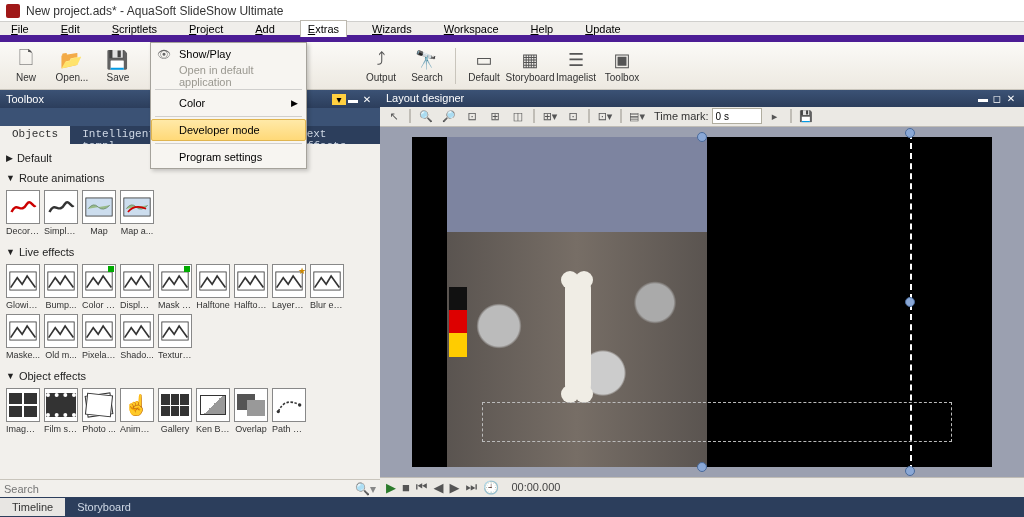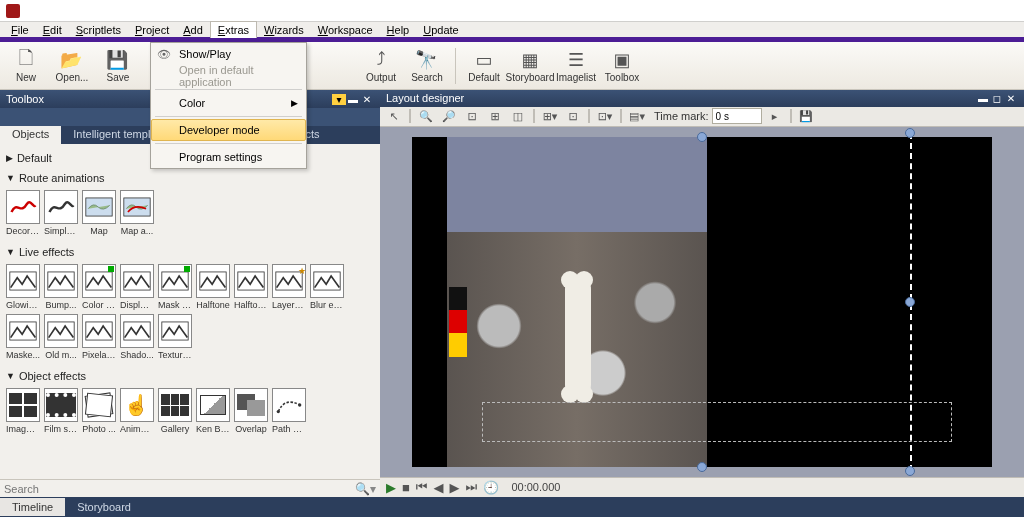--- a/index.html
+++ b/index.html
@@ -1,20 +1,20 @@
 <!DOCTYPE html>
 <html><head>
 <meta charset="utf-8">
 <style>
 *{box-sizing:border-box;margin:0;padding:0;font-family:"Segoe UI",Tahoma,sans-serif;font-size:11px;}
 body{background:#e8e6e3;width:1024px;height:517px;overflow:hidden;}
 .titlebar{height:22px;background:#fff;display:flex;align-items:center;padding:0 6px;gap:6px;border-bottom:1px solid #d0cfcd;}
 .titlebar .app-icon{width:14px;height:14px;background:#a01818;border-radius:2px;}
 .titlebar .title{font-size:12px;color:#333;}
-.menubar{height:20px;background:#f0eeeb;display:flex;align-items:center;padding:0 4px;border-bottom:5px solid #4c1d95;}
+.menubar{height:20px;background:#f0eeeb;display:flex;align-items:center;padding:0 4px;border-bottom:7px solid #4c1d95;gap:18px;}
 .menubar .m{padding:2px 7px;cursor:default;}
 .menubar .m.active{background:#fff;border:1px solid #bdb9b0;border-bottom:none;}
 .menubar .m u{text-decoration:underline;}
 .toolbar{height:48px;background:linear-gradient(#fbfaf7,#ede9e1);border-bottom:1px solid #c9c5bc;display:flex;align-items:center;padding:0 4px;gap:2px;position:relative;}
 .tool{display:flex;flex-direction:column;align-items:center;justify-content:center;width:44px;height:44px;cursor:pointer;}
 .tool .ti{width:22px;height:22px;display:flex;align-items:center;justify-content:center;font-size:18px;color:#555;}
 .tool .tl{font-size:10px;color:#333;margin-top:1px;}
 .tool.sep{width:1px;background:#c9c5bc;margin:4px 4px;height:36px;}
 .dropdown{position:absolute;top:0;left:150px;width:157px;background:#f7f5f1;border:1px solid #a5a29b;box-shadow:2px 2px 4px rgba(0,0,0,.2);z-index:100;}
 .dd-item{height:22px;display:flex;align-items:center;padding:0 8px 0 28px;position:relative;cursor:default;}
@@ -24,21 +24,21 @@
 .dd-item .arr{margin-left:auto;font-size:9px;}
 .dd-item.sep{height:1px;background:#d0cfcd;margin:2px 4px;padding:0;}
 .main{display:flex;height:407px;}
 .left{width:380px;display:flex;flex-direction:column;background:#f2f0ec;}
 .panel-hdr{height:18px;background:linear-gradient(#3b5275,#2c3e5c);color:#fff;display:flex;align-items:center;padding:0 6px;font-size:11px;}
 .panel-hdr .spacer{flex:1;}
 .panel-hdr .wctl{width:14px;text-align:center;cursor:pointer;font-size:10px;}
 .tabs{height:18px;display:flex;background:#3b5275;}
 .tabs .tab{padding:2px 12px;color:#cfd8e5;font-size:11px;cursor:pointer;margin-top:20px;}
 .tabs2{height:18px;display:flex;background:#2c3e5c;}
-.tabs2 .tab2{padding:2px 12px;color:#cfd8e5;font-size:11px;cursor:pointer;}
+.tabs2 .tab2{padding:2px 12px;color:#cfd8e5;font-size:11px;cursor:pointer;font-family:Liberation Mono, monospace;}
 .tabs2 .tab2.act{background:#f2f0ec;color:#333;}
 .gallery{flex:1;overflow:hidden;background:#f2f0ec;padding:2px 6px;}
 .section{margin:4px 0;}
 .section-h{display:flex;align-items:center;font-size:12px;color:#222;padding:2px 0;cursor:pointer;}
 .section-h .tri{font-size:9px;margin-right:4px;}
 .thumbs{display:flex;flex-wrap:wrap;gap:4px;padding:4px 0;}
 .thumb{width:34px;text-align:center;cursor:pointer;}
 .thumb .tb{width:34px;height:34px;border:1px solid #888;background:#fff;display:flex;align-items:center;justify-content:center;font-size:16px;position:relative;overflow:hidden;}
 .thumb .tl2{font-size:9px;color:#333;white-space:nowrap;overflow:hidden;text-overflow:ellipsis;width:34px;margin-top:2px;}
 .search{height:18px;border-top:1px solid #c9c5bc;display:flex;align-items:center;padding:0 4px;}
@@ -74,20 +74,21 @@
 .btab{padding:3px 12px;color:#cfd8e5;font-size:11px;cursor:pointer;}
 .btab.act{background:#e8e6e3;color:#333;}
 svg.mnt{width:28px;height:20px;}
 .corner{position:absolute;top:1px;right:1px;width:6px;height:6px;}
 </style>
 </head>
 <body>
 
 <div class="titlebar">
  <div class="app-icon"></div>
+ <div class="title">New project.ads* - AquaSoft SlideShow Ultimate</div>
 </div>
 
 <div class="menubar" id="menubar">
     <div class="m"><u>F</u>ile</div>
     <div class="m"><u>E</u>dit</div>
     <div class="m"><u>S</u>criptlets</div>
     <div class="m"><u>P</u>roject</div>
     <div class="m"><u>A</u>dd</div>
     <div class="m active"><u>E</u>xtras</div>
     <div class="m"><u>W</u>izards</div>

